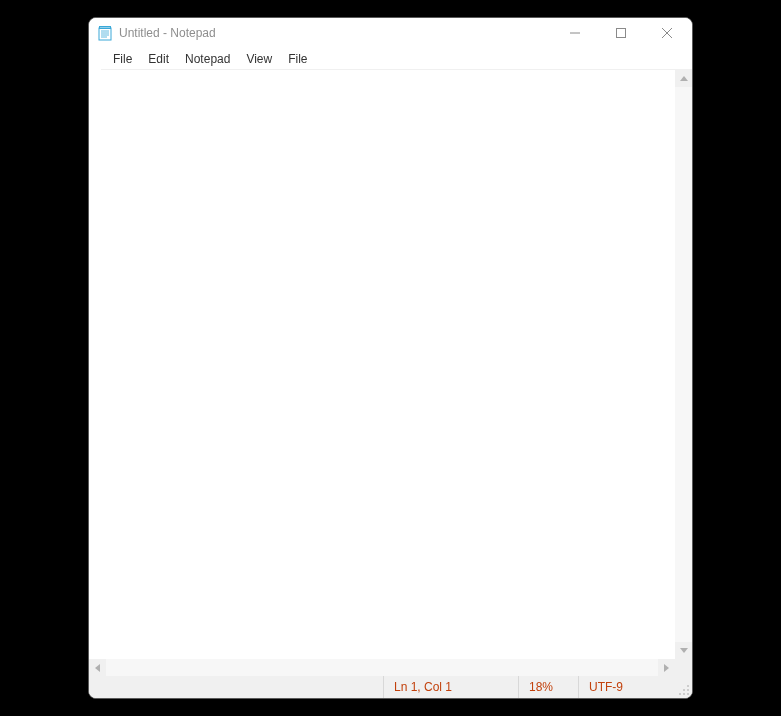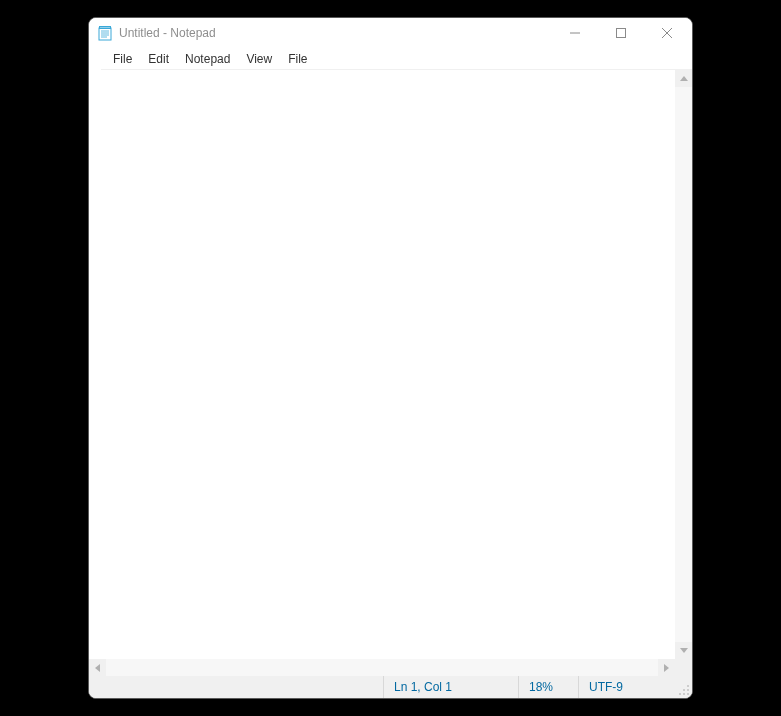--- a/index.html
+++ b/index.html
@@ -155,21 +155,21 @@
       border-top: 4px solid transparent;
       border-bottom: 4px solid transparent;
       border-left: 5px solid #b0b0b0;
     }
     .statusbar {
       height: 22px;
       display: flex;
       align-items: stretch;
       background: #f0f0f0;
       font-size: 12px;
-      color: #0369a1;
+      color: #c2410c;
     }
     .status-cell {
       border-left: 1px solid #d8d8d8;
       padding: 0 10px;
       display: flex;
       align-items: center;
     }
     .status-spacer {
       flex: 1;
     }

